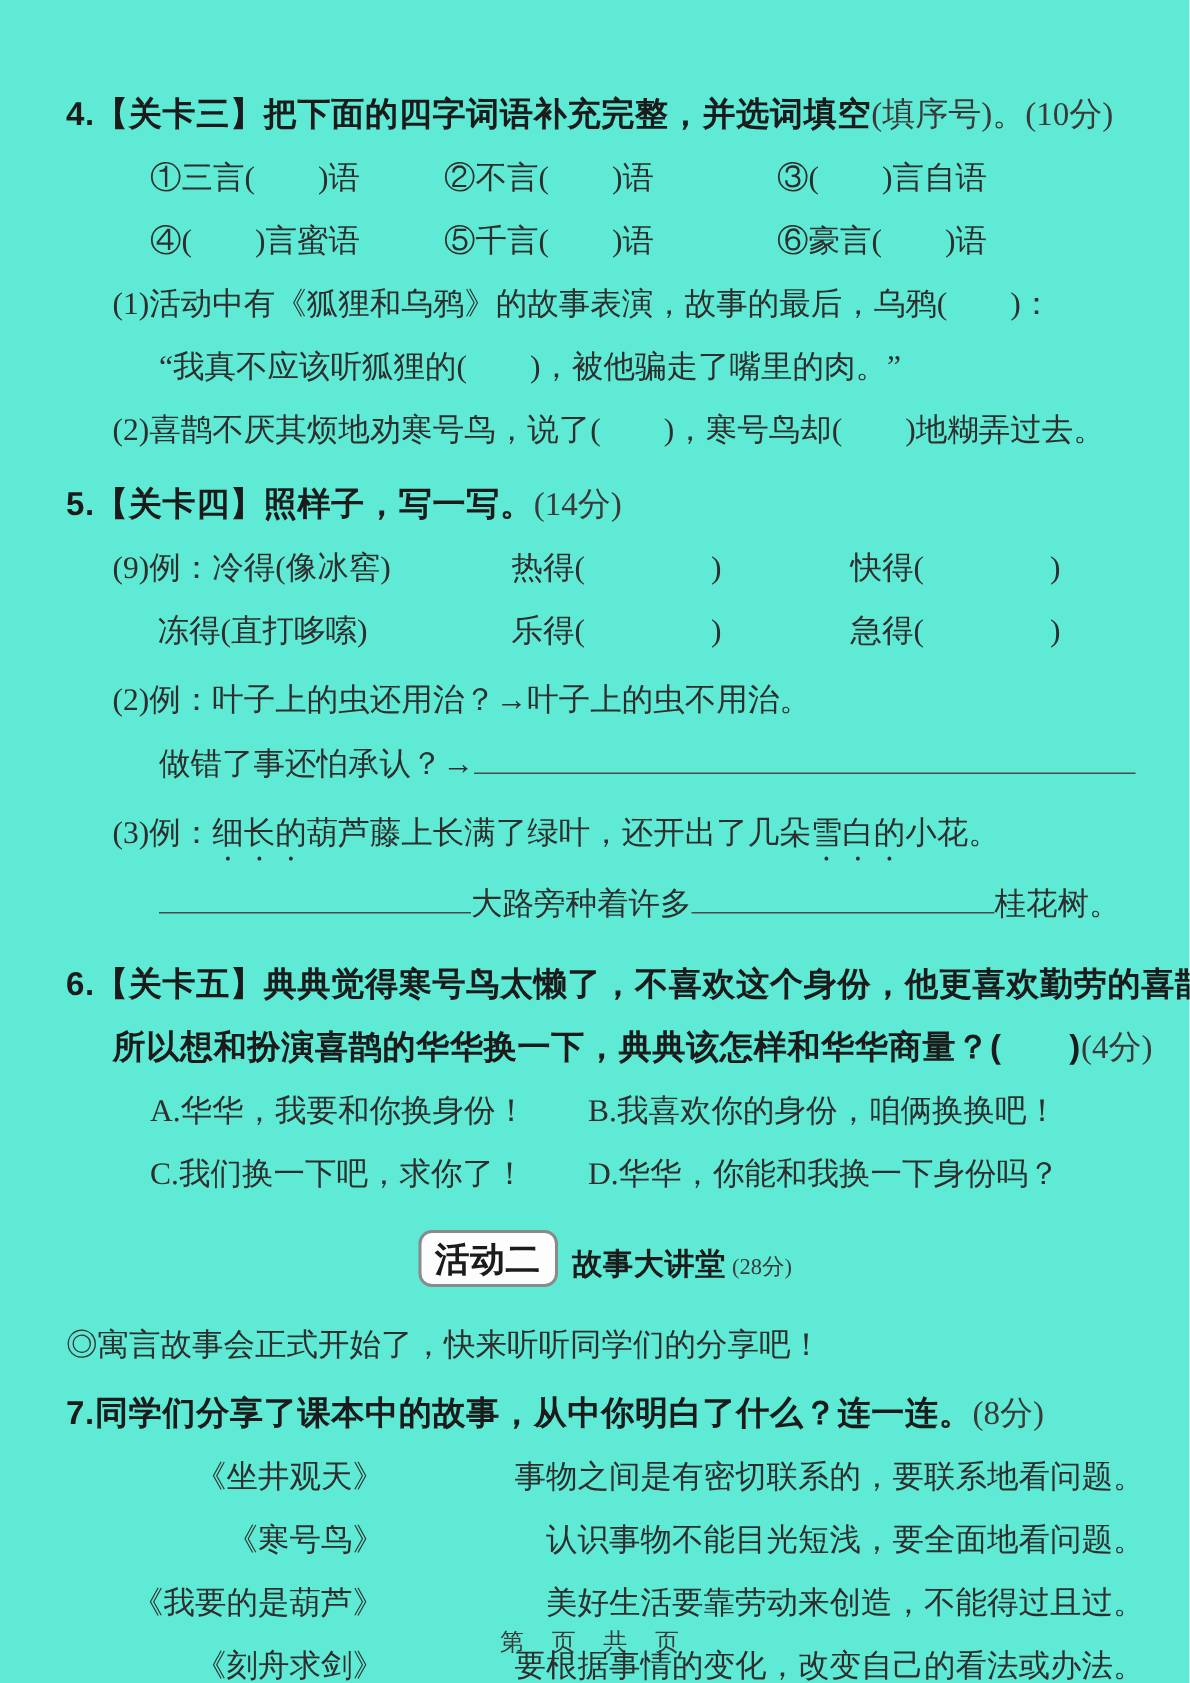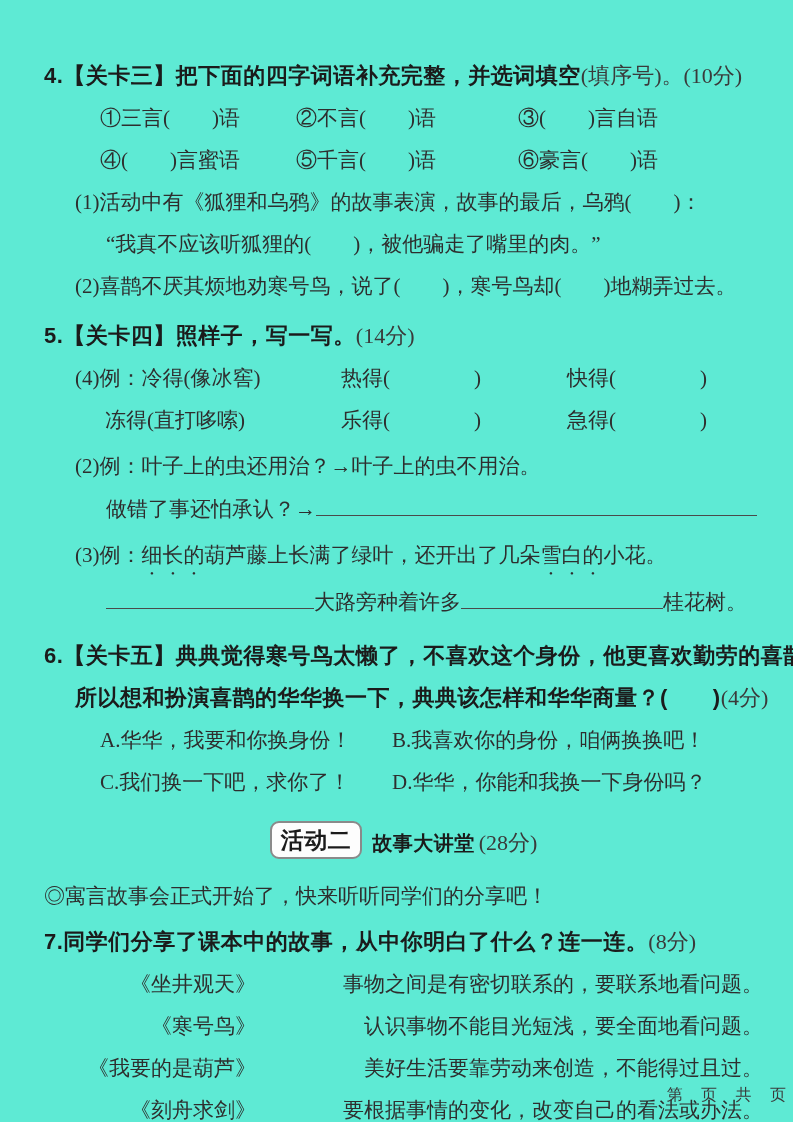--- a/index.html
+++ b/index.html
@@ -72,37 +72,37 @@
     display: inline-block;
     border: 2px solid #8a8a8a;
     border-radius: 9px;
     padding: 0 9px;
     font-size: 23px;
     line-height: 34px;
     vertical-align: 2px;
     background: #fdfdfd;
   }
   .activity-name { font-size: 20px; margin-left: 10px; }
-  .activity-score { font-size: 22px; margin-left: 4px; text-align: right; }
+  .activity-score { font-size: 15px; margin-left: 4px; text-align: right; }
 
   .intro { margin-top: 8px; }
 
   .match-row {
     display: grid;
     grid-template-columns: 186px auto;
     padding-left: 26px;
     margin-top: 2px;
     text-align: right;
   }
 
   .footer {
     position: absolute;
     left: 0; right: 0;
     bottom: 16px;
-    text-align: right;
+    text-align: center;
     font-size: 16px;
     color: #3a3a3a;
     letter-spacing: 7px;
     font-family: "Liberation Sans", sans-serif;
   }
 
   .mt6  { margin-top: 6px; }
   .mt10 { margin-top: 10px; }
   .mt14 { margin-top: 14px; }
 </style>
@@ -124,21 +124,21 @@
       <span class="kai">⑥豪言(　　)语</span>
     </div>
     <p class="line kai sub">(1)活动中有《狐狸和乌鸦》的故事表演，故事的最后，乌鸦(　　)：</p>
     <p class="line kai sub sub-indent">“我真不应该听狐狸的(　　)，被他骗走了嘴里的肉。”</p>
     <p class="line kai sub">(2)喜鹊不厌其烦地劝寒号鸟，说了(　　)，寒号鸟却(　　)地糊弄过去。</p>
   </section>
 
   <section class="mt10">
     <p class="line stem"><span class="hei">5.【关卡四】照样子，写一写。</span><span class="kai note">(14分)</span></p>
     <div class="line w5-row">
-      <span class="kai">(4)例：冷得(像冰窖)</span>
+      <span class="kai">(9)例：冷得(像冰窖)</span>
       <span class="kai">热得(　　　　)</span>
       <span class="kai">快得(　　　　)</span>
     </div>
     <div class="line w5-row">
       <span class="kai indent2">冻得(直打哆嗦)</span>
       <span class="kai">乐得(　　　　)</span>
       <span class="kai">急得(　　　　)</span>
     </div>
     <p class="line kai sub mt6">(2)例：叶子上的虫还用治？→叶子上的虫不用治。</p>
     <div class="line kai sub sub-indent flexline">

